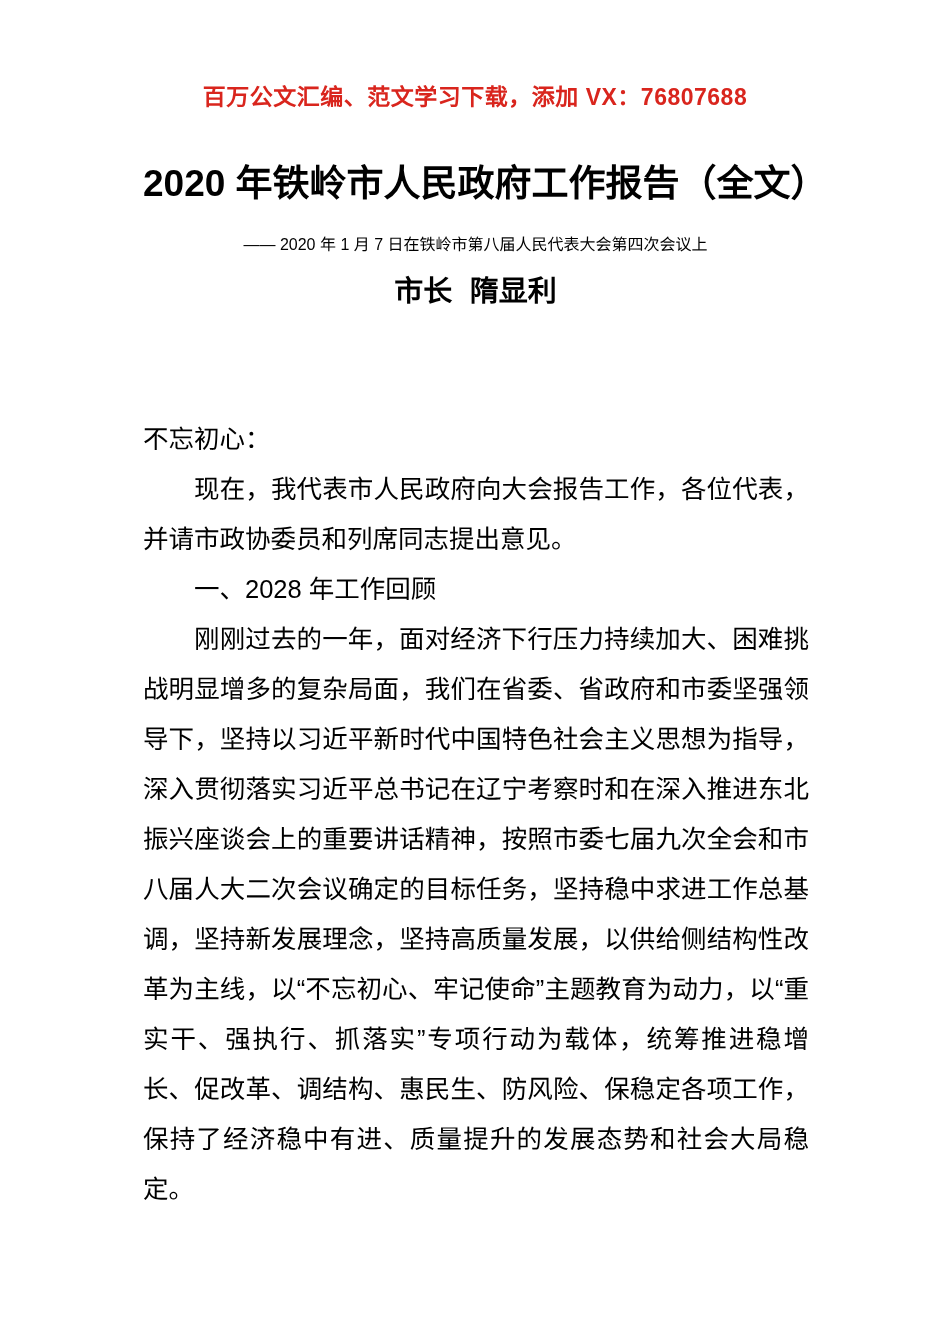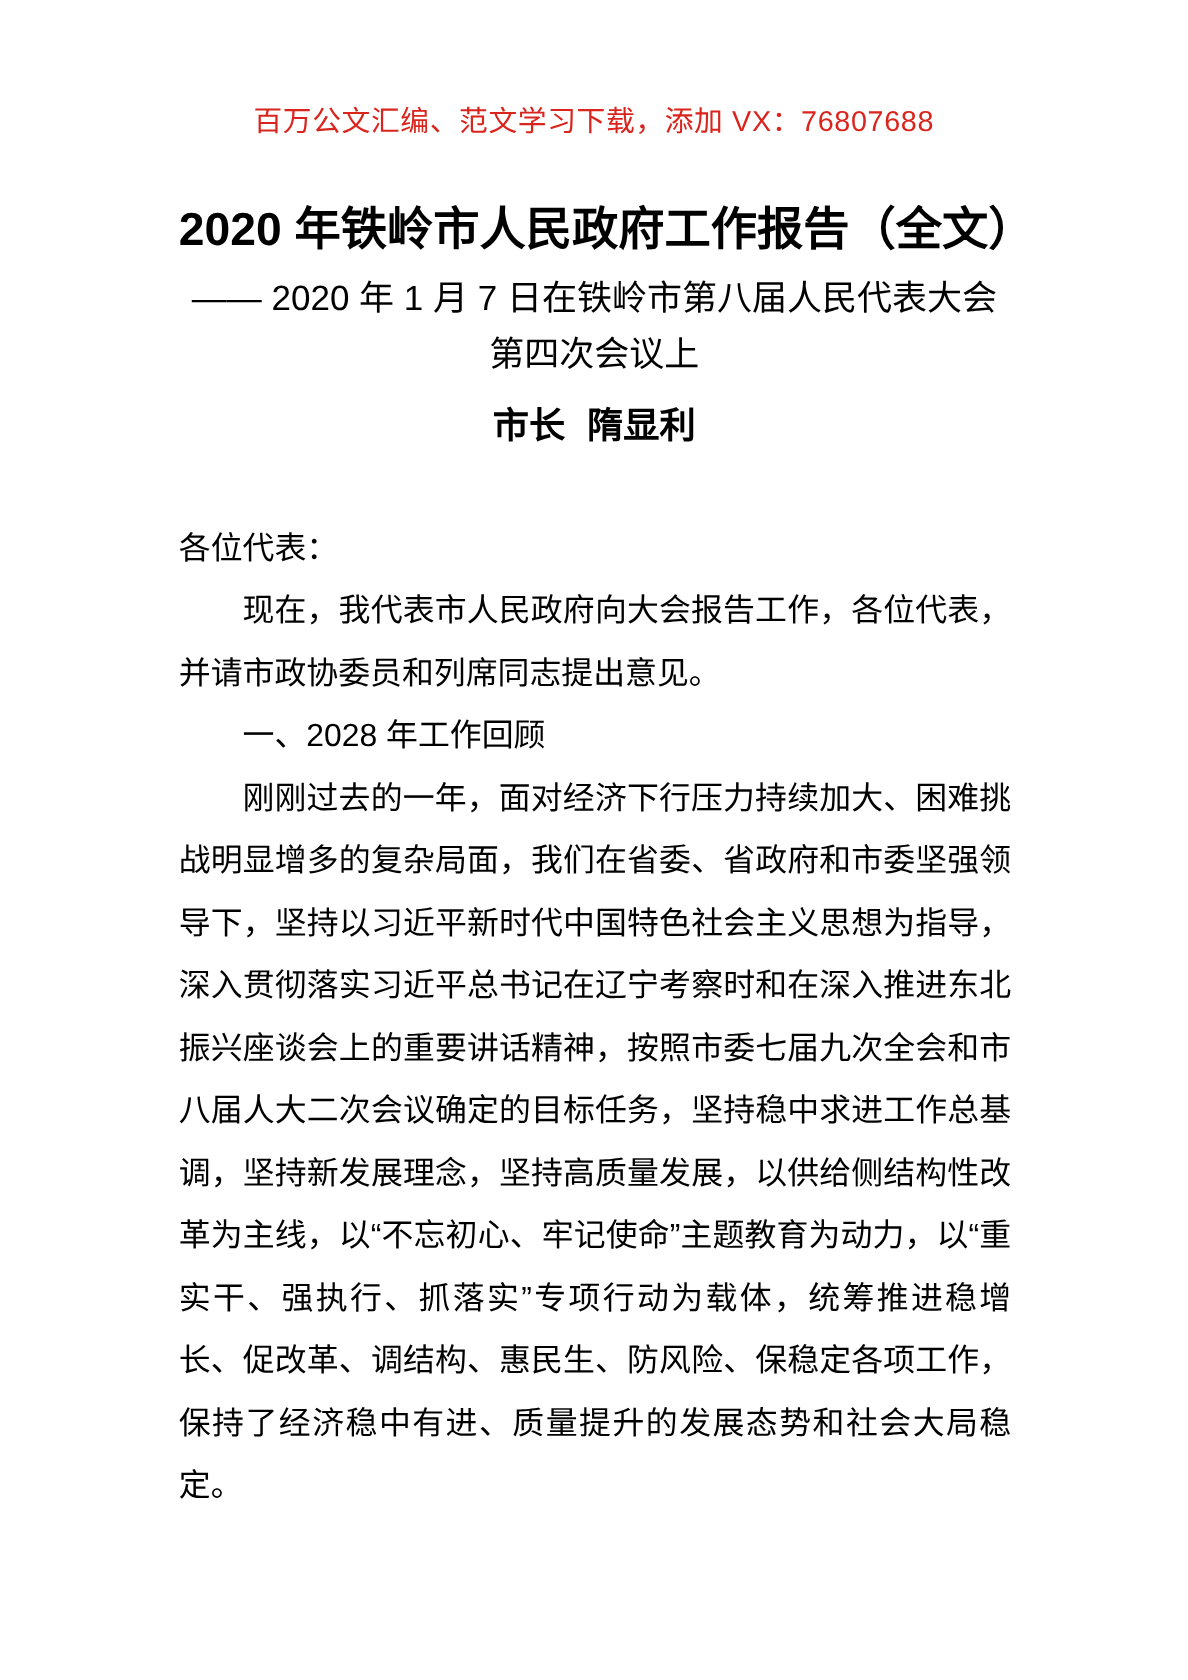--- a/index.html
+++ b/index.html
@@ -28,21 +28,21 @@
 
   
   .promo-banner {
     position: absolute;
     top: 78px;
     left: 0;
     width: 950px;
     text-align: center;
     color: #d9251d;
     font-size: 23px;
-    font-weight: 400;
+    font-weight: 700;
     letter-spacing: 0.5px;
     white-space: nowrap;
     font-family: "Liberation Sans", "DejaVu Sans", sans-serif;
   }
 
   
   .title-block {
     position: absolute;
     top: 160px;
     left: 143px;
@@ -54,24 +54,24 @@
     font-size: 37px;
     font-weight: 700;
     line-height: 1.3;
     letter-spacing: 0px;
     margin: 0;
     white-space: nowrap;
     font-family: "Liberation Sans", "DejaVu Sans", sans-serif;
   }
 
   .doc-subtitle {
-    font-size: 28px;
+    font-size: 16px;
     font-weight: 400;
     line-height: 1.62;
-    margin: 8px 0 0 0;
+    margin: 24px 0 0 0;
     font-family: "Liberation Sans", "DejaVu Sans", sans-serif;
   }
 
   .doc-speaker {
     font-size: 29px;
     font-weight: 700;
     line-height: 1.5;
     margin: 14px 0 0 0;
     font-family: Liberation Mono, monospace;
   }
@@ -111,21 +111,21 @@
   <div class="promo-banner" style="color: rgb(217, 37, 29);">百万公文汇编、范文学习下载，添加 VX：76807688</div>
 
   <div class="title-block">
     <h1 class="doc-title">2020 年铁岭市人民政府工作报告（全文）</h1>
     <div class="doc-subtitle">—— 2020 年 1 月 7 日在铁岭市第八届人民代表大会第四次会议上</div>
     <div class="doc-speaker">市长 隋显利</div>
   </div>
 
   <div class="doc-body">
 
-    <p class="para salutation">各位代表：</p>
+    <p class="para salutation">不忘初心：</p>
 
     <p class="para indent">现在，我代表市人民政府向大会报告工作，各位代表，并请市政协委员和列席同志提出意见。</p>
 
     <p class="para indent">一、2028 年工作回顾</p>
 
     <p class="para indent">刚刚过去的一年，面对经济下行压力持续加大、困难挑战明显增多的复杂局面，我们在省委、省政府和市委坚强领导下，坚持以习近平新时代中国特色社会主义思想为指导，深入贯彻落实习近平总书记在辽宁考察时和在深入推进东北振兴座谈会上的重要讲话精神，按照市委七届九次全会和市八届人大二次会议确定的目标任务，坚持稳中求进工作总基调，坚持新发展理念，坚持高质量发展，以供给侧结构性改革为主线，以“不忘初心、牢记使命”主题教育为动力，以“重实干、强执行、抓落实”专项行动为载体，统筹推进稳增长、促改革、调结构、惠民生、防风险、保稳定各项工作，保持了经济稳中有进、质量提升的发展态势和社会大局稳定。</p>
 
   </div>
 
 </div>

